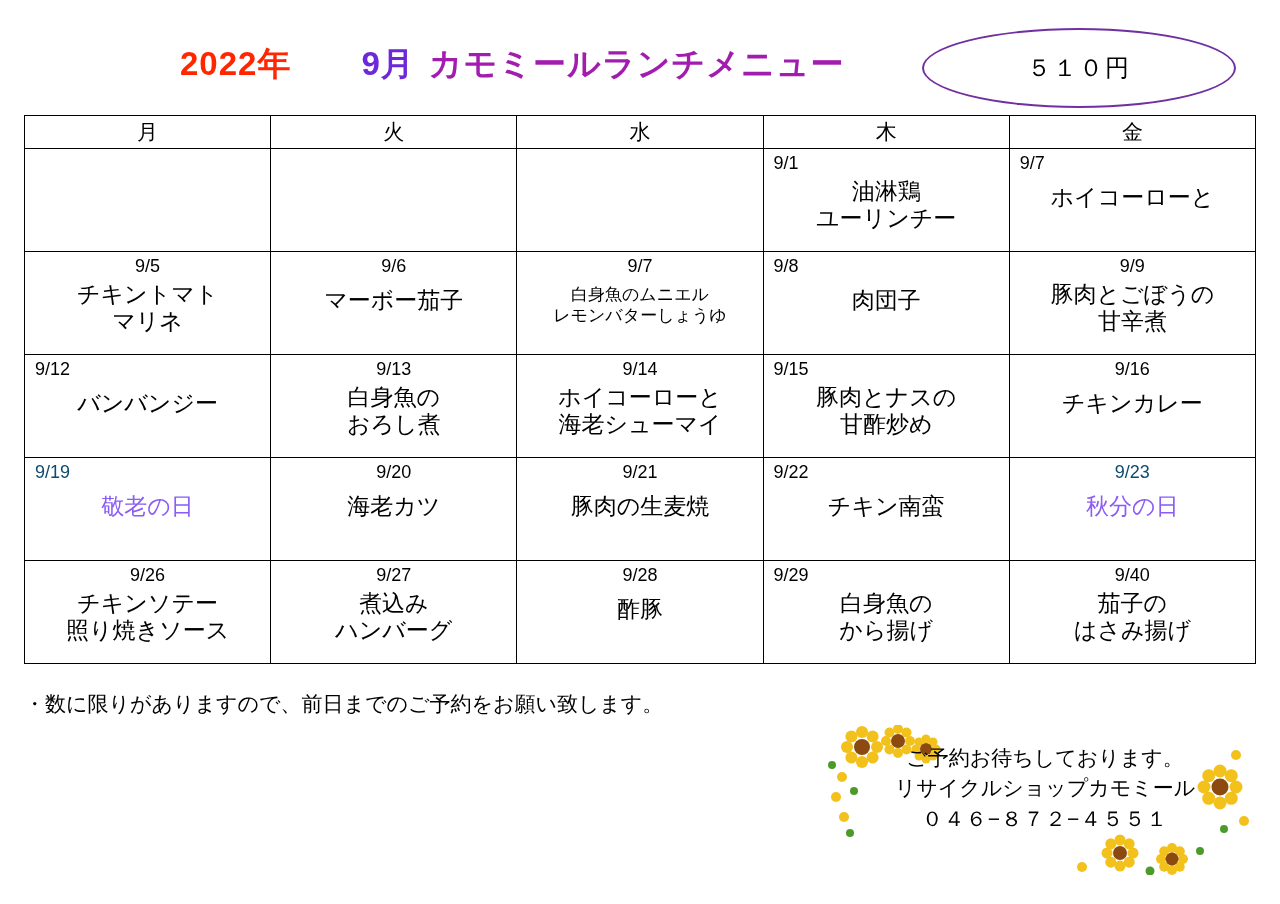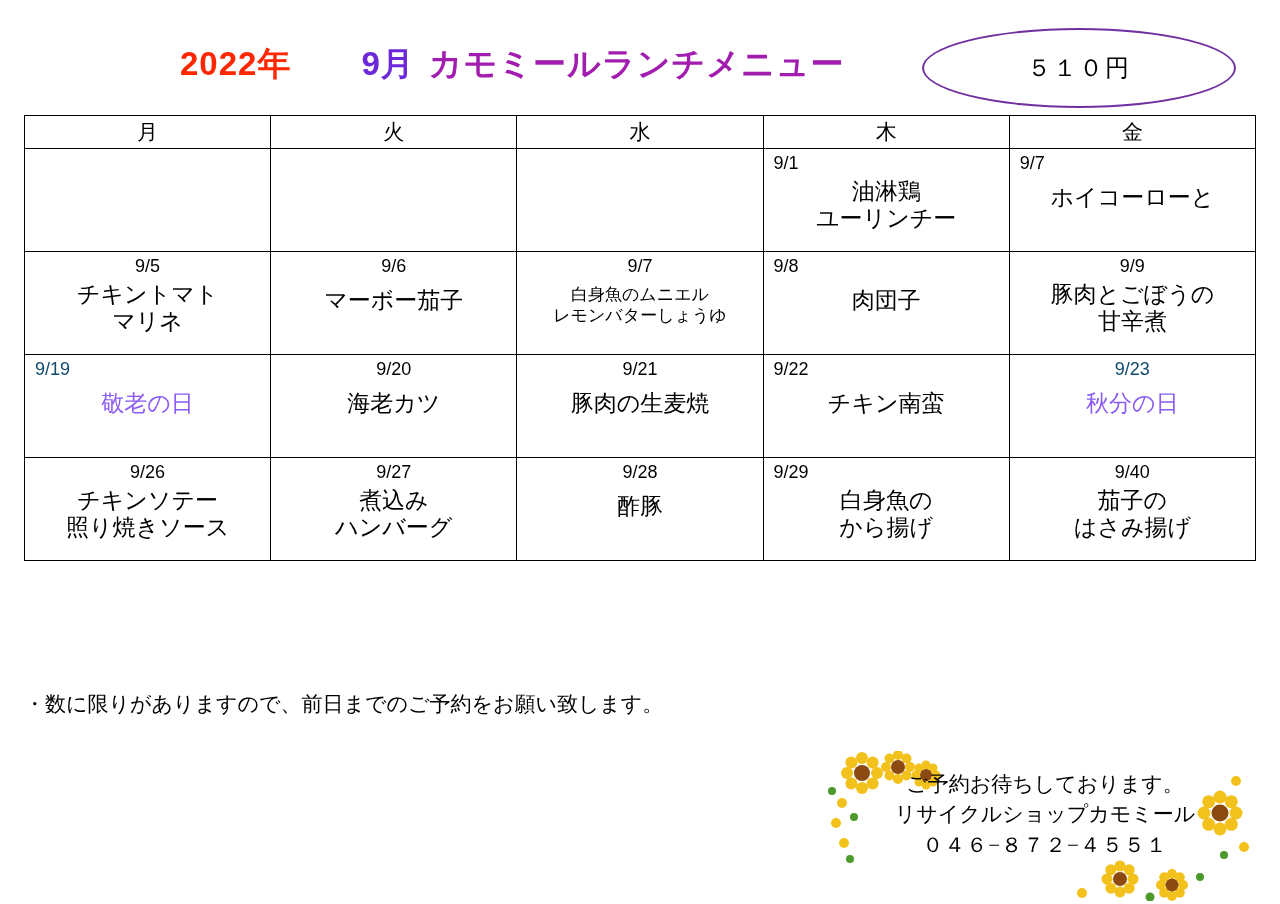--- a/index.html
+++ b/index.html
@@ -137,24 +137,23 @@
     left: 24px;
     top: 690px;
     font-size: 21px;
     letter-spacing: 0px;
   }
 
   
   .footer {
     position: absolute;
     left: 820px;
-    top: 751px;
+    top: 725px;
     width: 440px;
     height: 150px;
-    font-family: Liberation Serif, serif;
   }
   .footer-lines {
     position: absolute;
     left: 40px;
     top: 18px;
     width: 370px;
     text-align: center;
   }
   .footer-lines div {
     font-size: 21px;
@@ -231,20 +230,45 @@
           <div class="date">9/8</div>
           <div class="menu pad">肉団子</div>
         </td>
         <td class="day">
           <div class="date center">9/9</div>
           <div class="menu">豚肉とごぼうの
 甘辛煮</div>
         </td>
       </tr>
 
+      <tr>
+        <td class="day">
+          <div class="date">9/12</div>
+          <div class="menu pad">バンバンジー</div>
+        </td>
+        <td class="day">
+          <div class="date center">9/13</div>
+          <div class="menu">白身魚の
+おろし煮</div>
+        </td>
+        <td class="day">
+          <div class="date center">9/14</div>
+          <div class="menu">ホイコーローと
+海老シューマイ</div>
+        </td>
+        <td class="day">
+          <div class="date">9/15</div>
+          <div class="menu">豚肉とナスの
+甘酢炒め</div>
+        </td>
+        <td class="day">
+          <div class="date center">9/16</div>
+          <div class="menu pad">チキンカレー</div>
+        </td>
+      </tr>
 
       <tr>
         <td class="day">
           <div class="date holiday">9/19</div>
           <div class="menu holiday">敬老の日</div>
         </td>
         <td class="day">
           <div class="date center">9/20</div>
           <div class="menu pad">海老カツ</div>
         </td>

